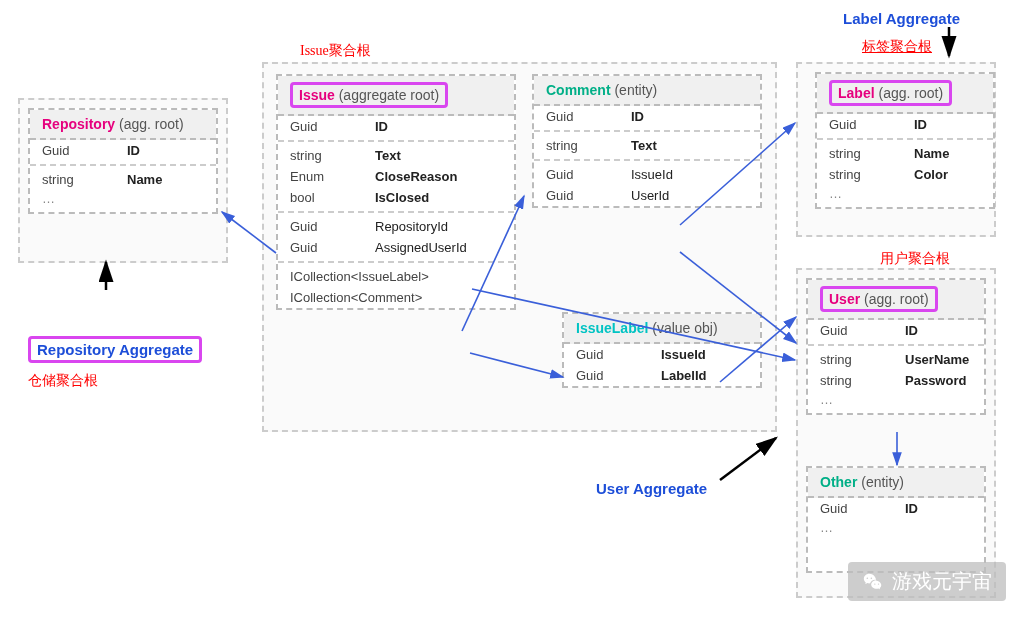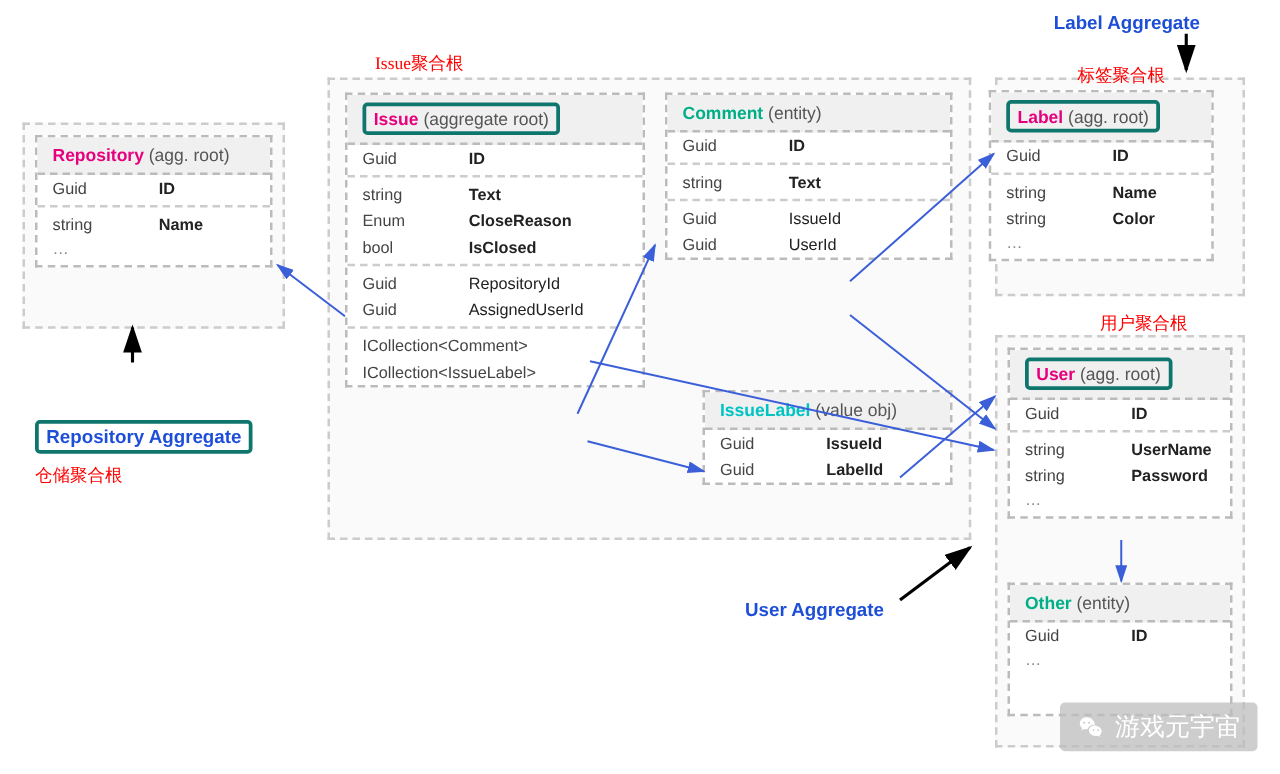--- a/index.html
+++ b/index.html
@@ -41,21 +41,21 @@
     font-size: 13px;
   }
   .row .type  { width: 85px; flex: 0 0 85px; color: #444; }
   .row .prop  { flex: 1; color: #222; }
   .row .prop.bold { font-weight: bold; }
   .sep {
     border-top: 2px dashed #ccc;
     margin: 3px 0;
   }
   .redbox {
-    border: 3px solid #0f766e;
+    border: 3px solid #d946ef;
     border-radius: 4px;
     padding: 2px 6px;
     display: inline-block;
   }
   .red-annot {
     position: absolute;
     color: #f00;
     font-size: 14px;
     font-family: "SimSun","Microsoft YaHei",serif;
   }
@@ -128,24 +128,24 @@
   <div class="row">
       <span class="type">Guid</span>
       <span class="prop">RepositoryId</span>
     </div>
   <div class="row">
       <span class="type">Guid</span>
       <span class="prop">AssignedUserId</span>
     </div>
   <div class="sep"></div>
   <div class="row">
+      <span class="type" style="width:auto">ICollection&lt;IssueLabel&gt;</span>
+    </div>
+  <div class="row">
       <span class="type" style="width:auto">ICollection&lt;Comment&gt;</span>
-    </div>
-  <div class="row">
-      <span class="type" style="width:auto">ICollection&lt;IssueLabel&gt;</span>
     </div>
 </div>
 
 <div class="entity" style="left:532px; top:74px; width:230px;">
   <div class="entity-title green">
     <span class="root-name">Comment</span><span class="root-suffix"> (entity)</span>
   </div>
   <div class="row">
       <span class="type">Guid</span>
       <span class="prop bold">ID</span>
@@ -174,21 +174,21 @@
       <span class="type">Guid</span>
       <span class="prop bold">IssueId</span>
     </div>
   <div class="row">
       <span class="type">Guid</span>
       <span class="prop bold">LabelId</span>
     </div>
 </div>
 
 <div class="agg-group" style="left:796px; top:62px; width:200px; height:175px;"></div>
-<div class="entity" style="left:791px; top:72px; width:180px;">
+<div class="entity" style="left:815px; top:72px; width:180px;">
   <div class="entity-title pink">
     <span class="redbox"><span class="root-name">Label</span><span class="root-suffix"> (agg. root)</span></span>
   </div>
   <div class="row">
       <span class="type">Guid</span>
       <span class="prop bold">ID</span>
     </div>
   <div class="sep"></div>
   <div class="row">
       <span class="type">string</span>
@@ -227,21 +227,21 @@
   </div>
   <div class="row">
       <span class="type">Guid</span>
       <span class="prop bold">ID</span>
     </div>
   <div class="ellips">…</div>
   <div style="height:30px;"></div>
 </div>
 
 <div class="red-annot" style="left:300px; top:42px;">Issue聚合根</div>
-<div class="red-annot" style="left:862px; top:52px;">标签聚合根</div>
+<div class="red-annot" style="left:862px; top:38px;text-decoration:underline;">标签聚合根</div>
 <div class="red-annot" style="left:880px; top:250px;">用户聚合根</div>
 <div class="red-annot" style="left:28px; top:372px;">仓储聚合根</div>
 
 <div class="pink-annot" style="left:843px; top:10px;">Label Aggregate</div>
 <div class="pink-annot" style="left:596px; top:480px;">User Aggregate</div>
 <div class="pink-annot redbox" style="left:28px; top:336px; position:absolute;">Repository Aggregate</div>
 
 <svg class="overlay">
   <defs>
     <marker id="ah-blue" markerWidth="10" markerHeight="10" refX="8" refY="3" orient="auto">

